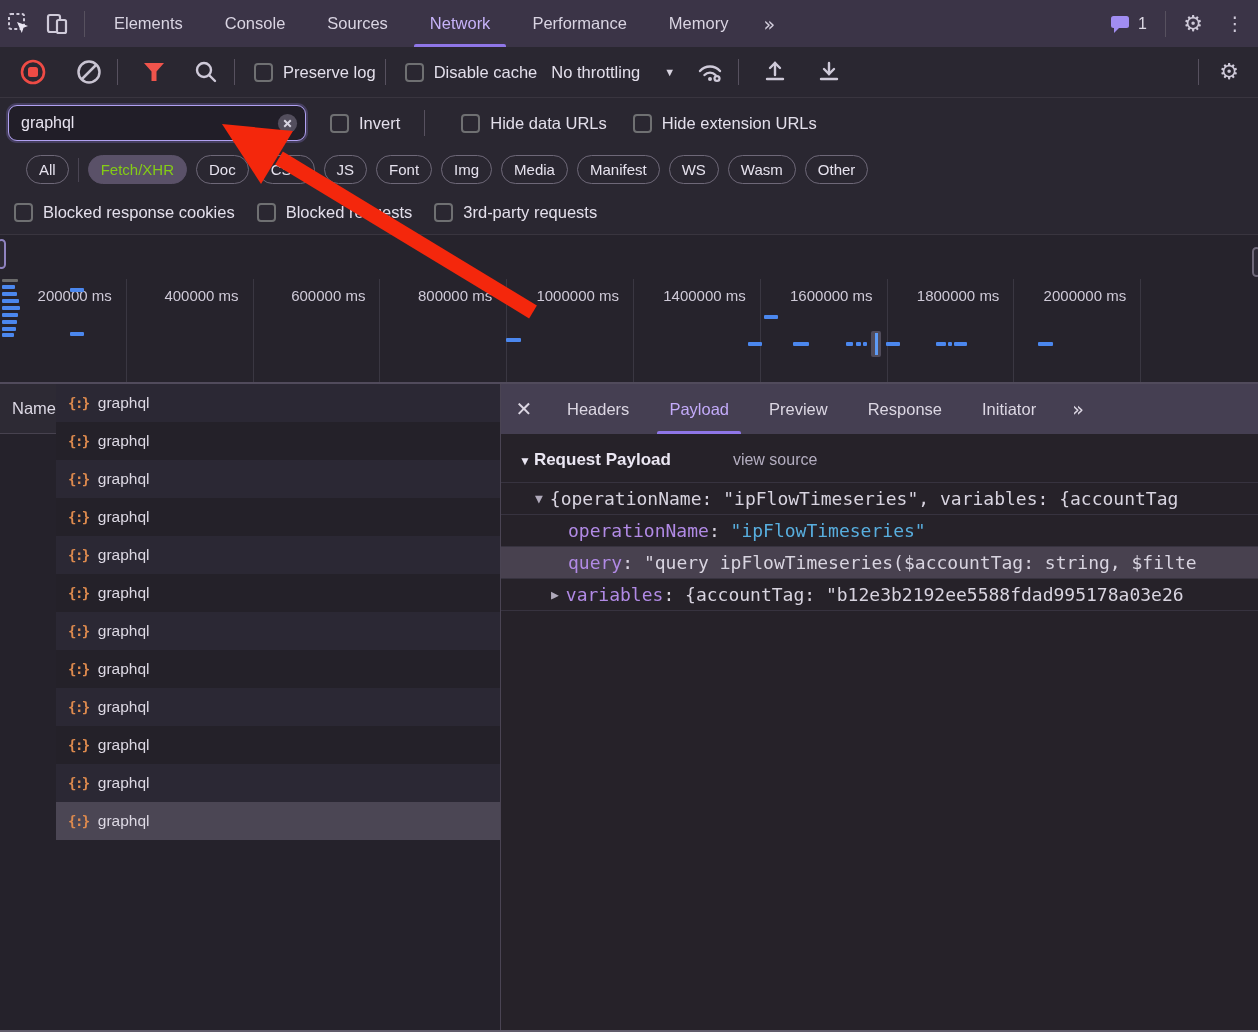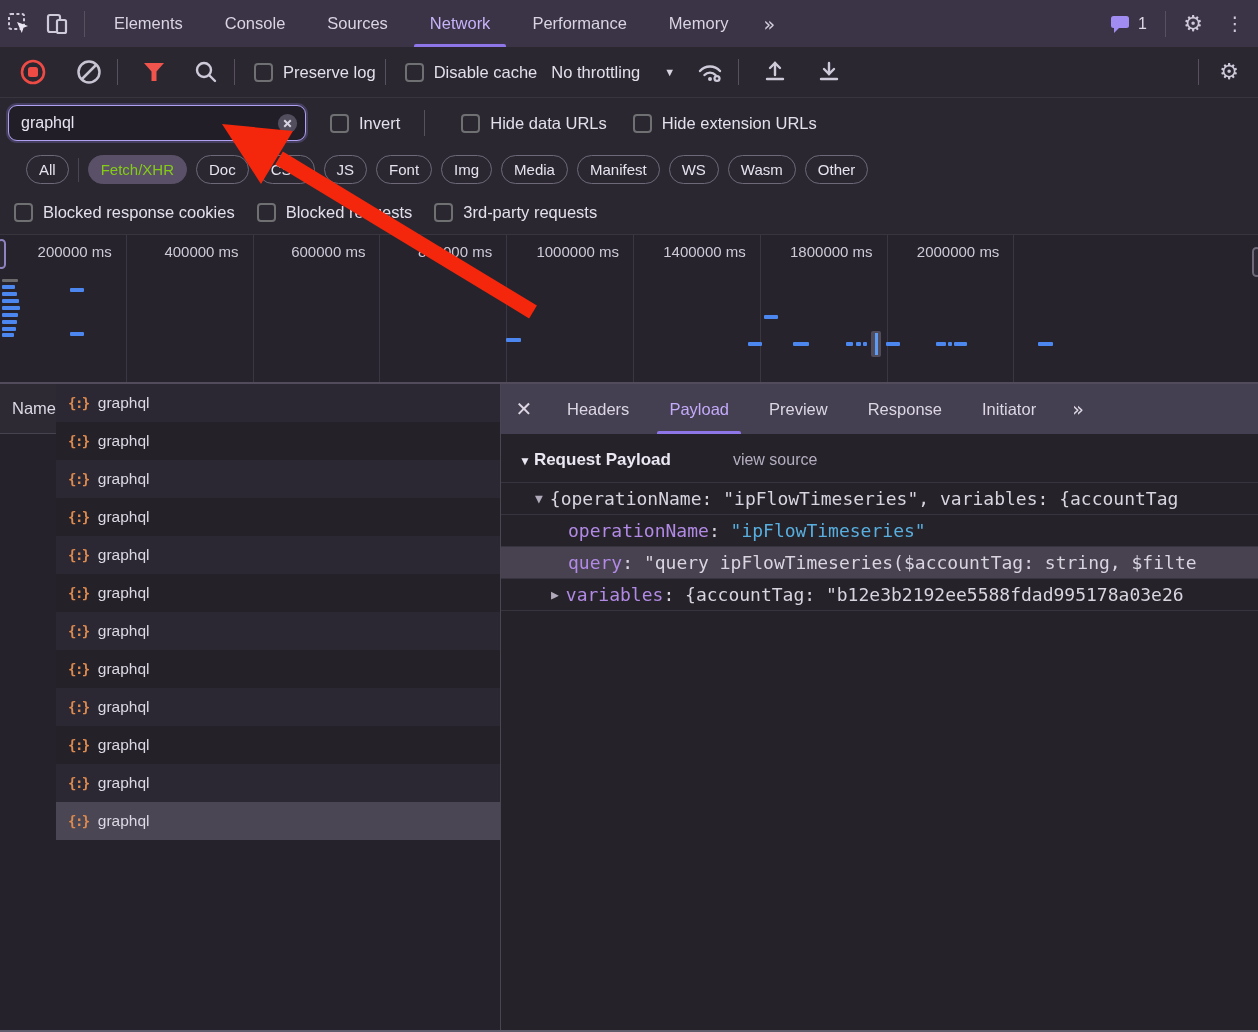--- a/index.html
+++ b/index.html
@@ -52,21 +52,21 @@
   .pill{border:1.5px solid #6e6878;border-radius:16px;padding:5px 12px;font-size:15px;color:#e6e2ee;white-space:nowrap;cursor:default;}
   .pill.active{background:#5a5168;border-color:#5a5168;color:#84cc16;}
   .pill-sep{width:1px;height:24px;background:#4a4553;}
 
   
   .blockedrow{height:43px;background:#2a2731;display:flex;align-items:center;padding-left:4px;gap:12px;flex:none;}
 
   
   .timeline{height:147px;background:#26232c;position:relative;border-top:1px solid #39353f;border-bottom:2px solid #514b5c;
             overflow:hidden;flex:none;}
-  .tl-cols{display:flex;position:absolute;inset:0;}
+  .tl-cols{display:flex;position:absolute;inset:0;margin-top:44px;}
   .tl-col{width:126.8px;flex:none;border-right:1px solid #3a3742;box-sizing:border-box;padding:8px 14px 0 0;
           text-align:right;color:#cfcad8;font-size:15px;white-space:nowrap;overflow:hidden;}
   .marks{position:absolute;inset:0;}
   .mark{position:absolute;border-radius:1px;}
   .tl-cursor{position:absolute;width:10px;height:26px;background:#514c5b;border-radius:2px;}
   .tl-cursor::after{content:"";position:absolute;left:3.5px;top:2px;bottom:2px;width:3px;background:#5e9bf5;}
   .tl-pill{position:absolute;width:9px;height:30px;border:2px solid #8f83c0;border-radius:6px;background:#2e2b36;box-sizing:border-box;}
   .tl-pill.left{left:-3px;top:4px;}
   .tl-pill.right{right:-3px;top:12px;border-color:#6e6878;}
 
@@ -285,20 +285,21 @@
     </div>
 
   <div class="timeline">
     <div class="tl-cols">
         <div class="tl-col">200000 ms</div>
         <div class="tl-col">400000 ms</div>
         <div class="tl-col">600000 ms</div>
         <div class="tl-col">800000 ms</div>
         <div class="tl-col">1000000 ms</div>
         <div class="tl-col">1400000 ms</div>
+        <div class="tl-col">1600000 ms</div>
         <div class="tl-col">1800000 ms</div>
         <div class="tl-col">2000000 ms</div>
       </div>
     <div class="marks">
         <div class="mark" style="left: 2px; top: 44px; width: 16px; height: 3px; background: rgb(107, 107, 107);"></div>
         <div class="mark" style="left: 2px; top: 50px; width: 13px; height: 4px; background: rgb(75, 135, 238);"></div>
         <div class="mark" style="left: 2px; top: 57px; width: 15px; height: 4px; background: rgb(75, 135, 238);"></div>
         <div class="mark" style="left: 2px; top: 64px; width: 17px; height: 4px; background: rgb(75, 135, 238);"></div>
         <div class="mark" style="left: 2px; top: 71px; width: 18px; height: 4px; background: rgb(75, 135, 238);"></div>
         <div class="mark" style="left: 2px; top: 78px; width: 16px; height: 4px; background: rgb(75, 135, 238);"></div>

